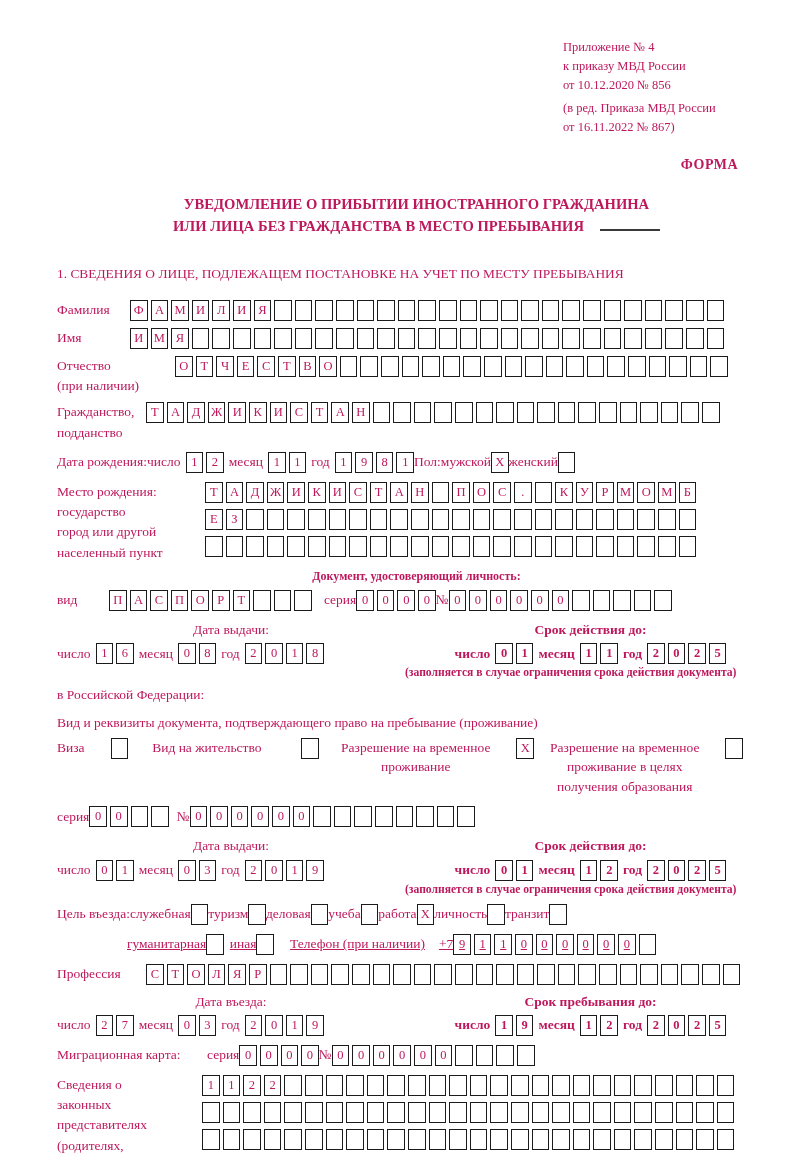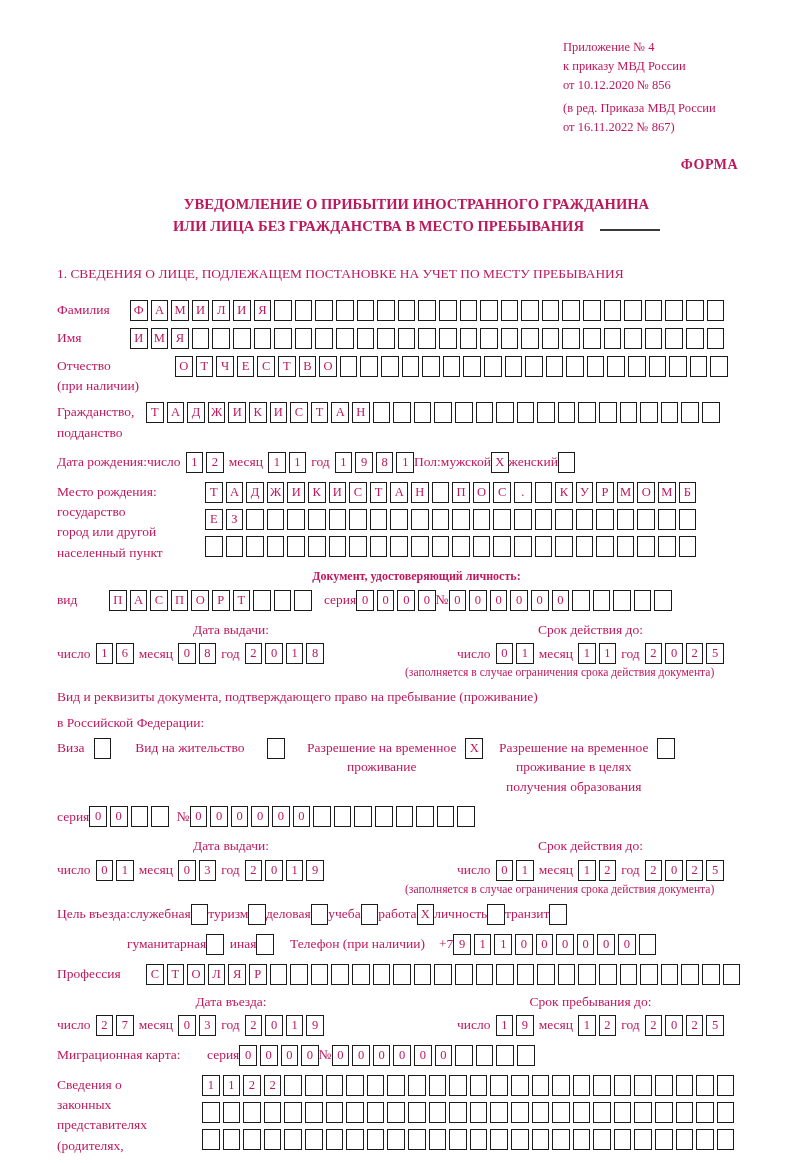--- a/index.html
+++ b/index.html
@@ -31,28 +31,28 @@
     display:inline-flex; align-items:center; justify-content:center;
     font-size:12.5px; background:#fff; flex:0 0 auto;
   }
   .mb6 { margin-bottom:6px; } .mb9 { margin-bottom:9px; }
 
   .inline { display:flex; align-items:center; gap:0; flex-wrap:nowrap; }
   .dategrp { display:flex; align-items:center; gap:5px; }
 
   .halves { display:flex; }
   .half-l { width:348px; }
-  .half-r { flex:1 1 auto; }
+  .half-r { flex:1 1 auto;font-weight:bold; }
   .center { text-align:center; }
   .note { font-size:11.6px; text-align:left; margin-top:2px; }
 
   .doc-head { text-align:center; font-weight:bold; font-size:12px; margin:4px 0 6px 0; }
 
   .opts { display:flex; align-items:flex-start; margin:4px 0 10px 0; }
-  .opt { display:flex; align-items:flex-start; gap:9px; }
+  .opt { display:flex; align-items:flex-start; gap:26px; }
   .opt .ctr { text-align:center; line-height:1.45; }
 
   .reps { display:flex; align-items:flex-start; }
   .reps-rows > .cells { display:flex; margin-bottom:6px; }
 </style>
 </head>
 <body>
 
 <div class="page">
   <div class="inner">
@@ -422,22 +422,22 @@
                 <span class="cell">2</span>
                 <span class="cell">0</span>
                 <span class="cell">2</span>
                 <span class="cell">5</span>
               </span>
           </div>
           <div class="note">(заполняется в случае ограничения срока действия документа)</div>
         </div>
       </div>
 
+      <div class="lbl" style="margin-top:6px;">в Российской Федерации:</div>
       <div class="lbl" style="margin-top:8px;">Вид и реквизиты документа, подтверждающего право на пребывание (проживание)</div>
-      <div class="lbl" style="margin-top:6px;">в Российской Федерации:</div>
 
       <div class="opts">
         <div class="opt">
           <span class="lbl">Виза</span>
           <span class="cells">
               <span class="cell"></span>
             </span>
         </div>
         <div class="opt" style="margin-left:24px;">
           <span class="lbl">Вид на жительство</span>
@@ -568,21 +568,21 @@
         <span class="lbl">личность</span>
         <span class="cells">
             <span class="cell"></span>
           </span>
         <span class="lbl">транзит</span>
         <span class="cells">
             <span class="cell"></span>
           </span>
       </div>
 
-      <div class="inline" style="margin-top:9px; margin-left:70px;">
+      <div class="inline" style="margin-top:9px; margin-left:70px;text-decoration:underline;">
         <span class="lbl">гуманитарная</span>
         <span class="cells">
             <span class="cell"></span>
           </span>
         <span class="lbl" style="margin-left:6px;">иная</span>
         <span class="cells">
             <span class="cell"></span>
           </span>
         <span class="lbl" style="margin-left:16px;">Телефон (при наличии)</span>
         <span class="lbl" style="margin-left:14px;">+7</span>

